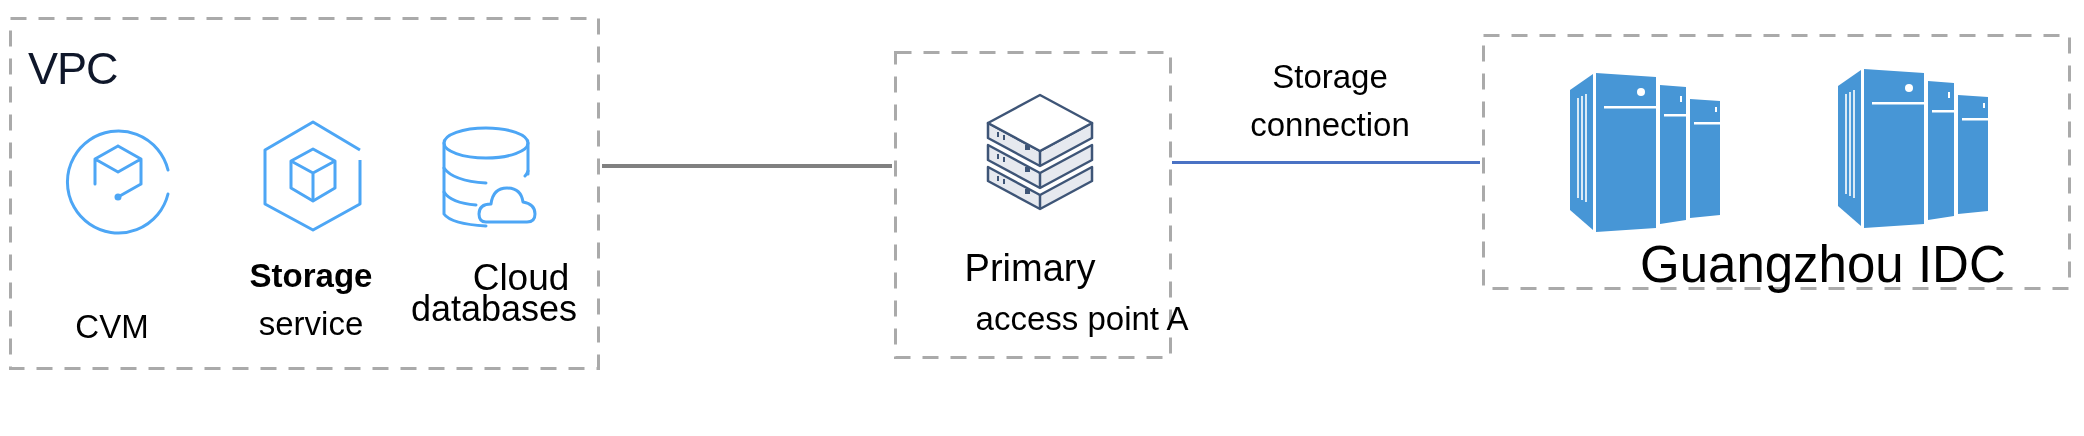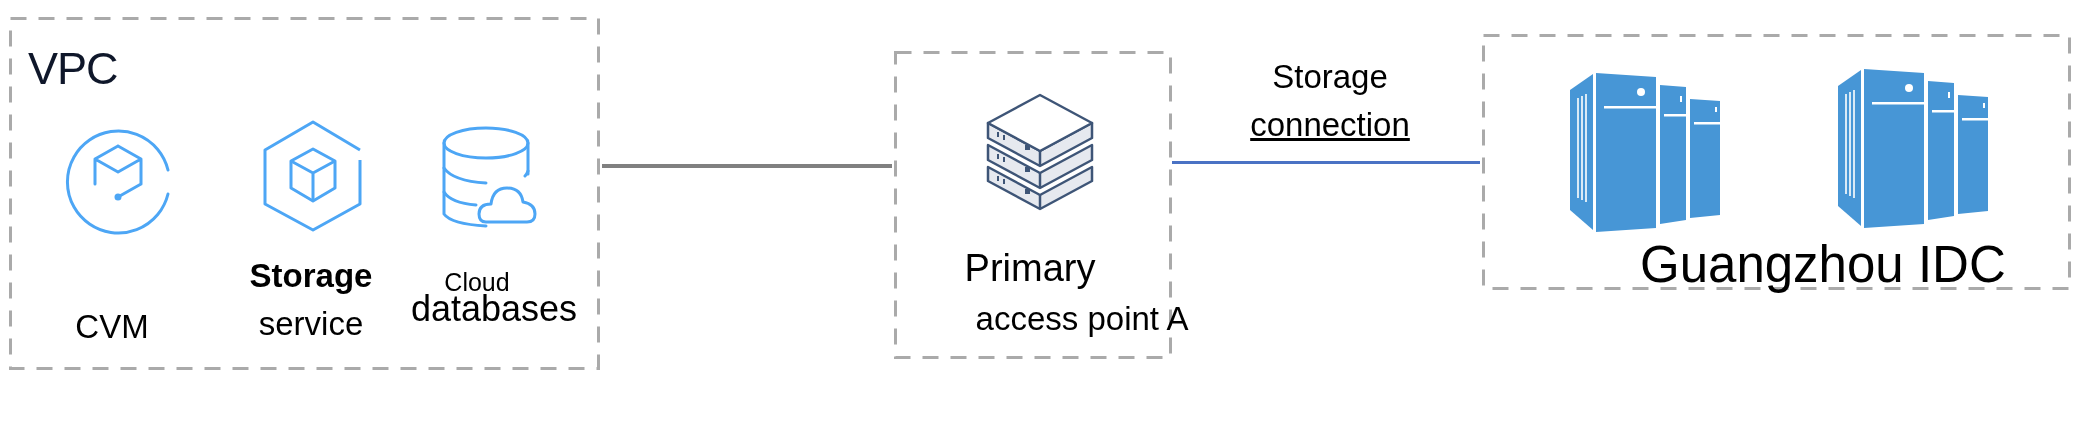--- a/index.html
+++ b/index.html
@@ -45,21 +45,21 @@
     <path d="M87 17 L87 48"></path>
     <path d="M3 42 Q12 55 45 57 M84 50 Q86 48 87 45"></path>
     <path d="M3 66 Q10 77 35 79"></path>
     <path d="M45 96 Q38 96 38 88 Q38 78 50 78 Q52 62 66 62 Q80 62 82 76 Q94 78 94 88 Q94 96 86 96 Z"></path>
   </g>
 </svg>
 
 <div class="lbl" style="left:60px;top:290px;width:104px;font-size:33px;margin-top:20px;">CVM</div>
 <div class="lbl" style="left:230px;top:259px;width:162px;font-size:33px;font-weight:bold;">Storage</div>
 <div class="lbl" style="left:230px;top:307px;width:162px;font-size:33px;">service</div>
-<div class="lbl" style="left:400px;top:259px;width:154px;font-size:25px;margin-top:11px;">Cloud</div>
+<div class="lbl" style="left:444px;top:259px;width:154px;font-size:37px;">Cloud</div>
 <div class="lbl" style="left:394px;top:291px;width:200px;font-size:36px;">databases</div>
 
 <div class="line" style="left:602px;top:164px;width:290px;height:4px;background:#808080;"></div>
 
 <div class="dashbox" style="left:894px;top:51px;width:278px;height:308px;">
   <svg width="278" height="308">
     <rect x="1.5" y="1.5" width="275" height="305" fill="none" stroke="#aaaaaa" stroke-width="3" stroke-dasharray="16 12"></rect>
   </svg>
 </div>
 
@@ -86,21 +86,21 @@
     <rect x="12" y="91" width="2" height="5"></rect>
       <rect x="18" y="94" width="2" height="5"></rect>
       <rect x="40" y="104" width="5" height="5"></rect>
   </g>
 </svg>
 
 <div class="lbl" style="left:900px;top:249px;width:260px;font-size:38px;">Primary</div>
 <div class="lbl" style="left:948px;top:302px;width:268px;font-size:33px;">access point A</div>
 
 <div class="lbl" style="left:1230px;top:60px;width:200px;font-size:33px;">Storage</div>
-<div class="lbl" style="left:1230px;top:108px;width:200px;font-size:33px;text-decoration:underline;">connection</div>
+<div class="lbl" style="left:1230px;top:108px;width:200px;font-size:33px;">connection</div>
 <div class="line" style="left:1172px;top:161px;width:308px;height:3px;background:#4a72c4;"></div>
 
 <div class="dashbox" style="left:1482px;top:34px;width:589px;height:256px;">
   <svg width="589" height="256">
     <rect x="1.5" y="1.5" width="586" height="253" fill="none" stroke="#aaaaaa" stroke-width="3" stroke-dasharray="16 12"></rect>
   </svg>
 </div>
 
 <svg class="abs" style="left:1568px;top:72px;" width="154" height="162" viewBox="0 0 154 162">
   <g fill="#4796d6">

